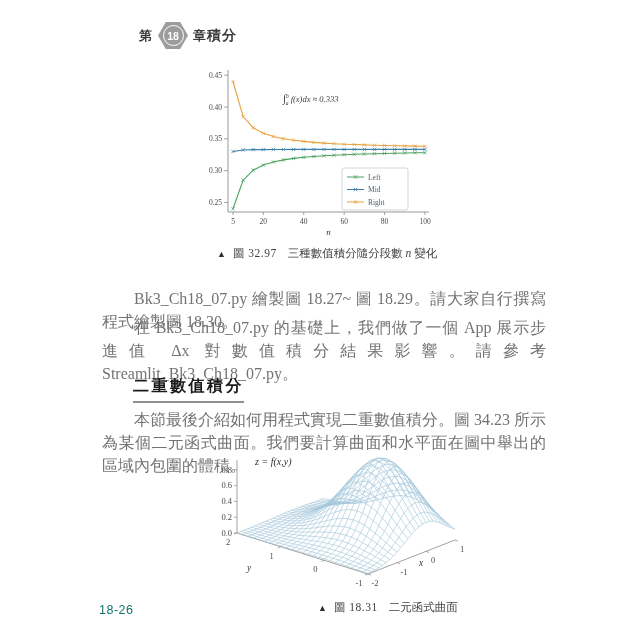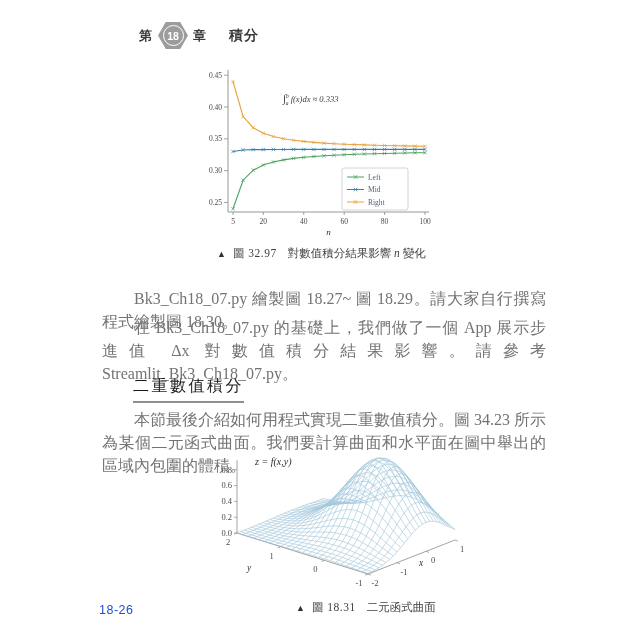--- a/index.html
+++ b/index.html
@@ -16,52 +16,52 @@
   .hexagon{
     width:30px;height:27px;margin:0 5px;background:#9c9c9c;
     clip-path:polygon(26% 0,74% 0,100% 50%,74% 100%,26% 100%,0 50%);
     display:flex;align-items:center;justify-content:center;flex:0 0 auto;
   }
   .hexagon-ring{
     width:19px;height:19px;border:1.5px solid #ffffff;border-radius:50%;
     display:flex;align-items:center;justify-content:center;
     color:#ffffff;font-size:10.5px;font-weight:bold;letter-spacing:0;
   }
-  .chapter-title{margin-left:22px;font-size:14px}
+  .chapter-title{margin-left:0;font-size:14px}
   
   .fig-svg{position:absolute;}
   #fig30-svg{left:195px;top:62px}
   #fig31-svg{left:185px;top:445px}
   .figure-caption{
     position:absolute;font-size:11.5px;color:#3f3f3f;white-space:nowrap;
   }
   .figure-caption .cap-marker{font-size:9px;color:#2f2f2f;margin-right:7px}
   .figure-caption .cap-label{margin-right:11px;letter-spacing:.5px}
   .figure-caption .cap-var{font-style:italic}
   #cap30{left:217px;top:246px}
-  #cap31{left:296px;top:600px}
+  #cap31{left:318px;top:600px}
   
   .para{
     position:absolute;left:102px;width:444px;margin:0;
     font-size:16px;line-height:23px;text-indent:2em;color:#737373;
     text-align:justify;
   }
   #para1{top:287px}
   #para2{top:316px}
   #para3{top:408px}
   .section-heading{
     position:absolute;left:133px;top:376px;margin:0;
     font-family:"Liberation Sans","DejaVu Sans",sans-serif;
-    font-size:16px;font-weight:normal;color:#1a1a1a;letter-spacing:2.5px;
+    font-size:16px;font-weight:bold;color:#1a1a1a;letter-spacing:2.5px;
     display:inline-block;border-bottom:2px solid #8f8f8f;padding-bottom:4px;
   }
   .page-number{
     position:absolute;left:99px;top:603px;
     font-family:"Liberation Sans","DejaVu Sans",sans-serif;
-    font-size:12.5px;color:#1d4ed8;letter-spacing:.5px;
+    font-size:12.5px;color:#0f766e;letter-spacing:.5px;
   }
 </style>
 </head>
 <body>
 
 <div class="chapter-header">
   <span>第</span>
   <span class="hexagon">
     <span class="hexagon-ring">18</span>
   </span>
@@ -175,21 +175,21 @@
       <line x1="152" y1="127.5" x2="169" y2="127.5" stroke="#3b7fa8" stroke-width="1"></line>
       <path d="M158.8 125.7L162.2 129.3M158.8 129.3L162.2 125.7" stroke="#3b7fa8" stroke-width="0.8" fill="none"></path>
       <text x="173" y="130" font-size="7.5" font-family="&quot;Liberation Serif&quot;,&quot;DejaVu Serif&quot;,serif" fill="#55626f">Mid</text>
       <line x1="152" y1="140" x2="169" y2="140" stroke="#e7a13f" stroke-width="1"></line>
       <path d="M158.8 138.2L162.2 141.8M158.8 141.8L162.2 138.2" stroke="#e7a13f" stroke-width="0.8" fill="none"></path>
       <text x="173" y="142.5" font-size="7.5" font-family="&quot;Liberation Serif&quot;,&quot;DejaVu Serif&quot;,serif" fill="#55626f">Right</text>
     </g>
   </svg>
 
 <div class="figure-caption" id="cap30">
-  <span class="cap-marker">▲</span><span class="cap-label">圖 32.97</span><span>對數值積分結果影響 </span><span class="cap-var">n</span><span> 變化</span>
+  <span class="cap-marker">▲</span><span class="cap-label">圖 32.97</span><span>三種數值積分隨分段數 </span><span class="cap-var">n</span><span> 變化</span>
 </div>
 
 <p class="para" id="para1">Bk3_Ch18_07.py 繪製圖 18.27~ 圖 18.29。請大家自行撰寫程式繪製圖 18.30。</p>
 <p class="para" id="para2">在 Bk3_Ch18_07.py 的基礎上，我們做了一個 App 展示步進值 Δx 對數值積分結果影響。請參考 Streamlit_Bk3_Ch18_07.py。</p>
 
 <h2 class="section-heading">二重數值積分</h2>
 
 <p class="para" id="para3">本節最後介紹如何用程式實現二重數值積分。圖 34.23 所示為某個二元函式曲面。我們要計算曲面和水平面在圖中舉出的區域內包圍的體積。</p>
 
 <svg id="fig31-svg" class="fig-svg" width="300" height="155">

